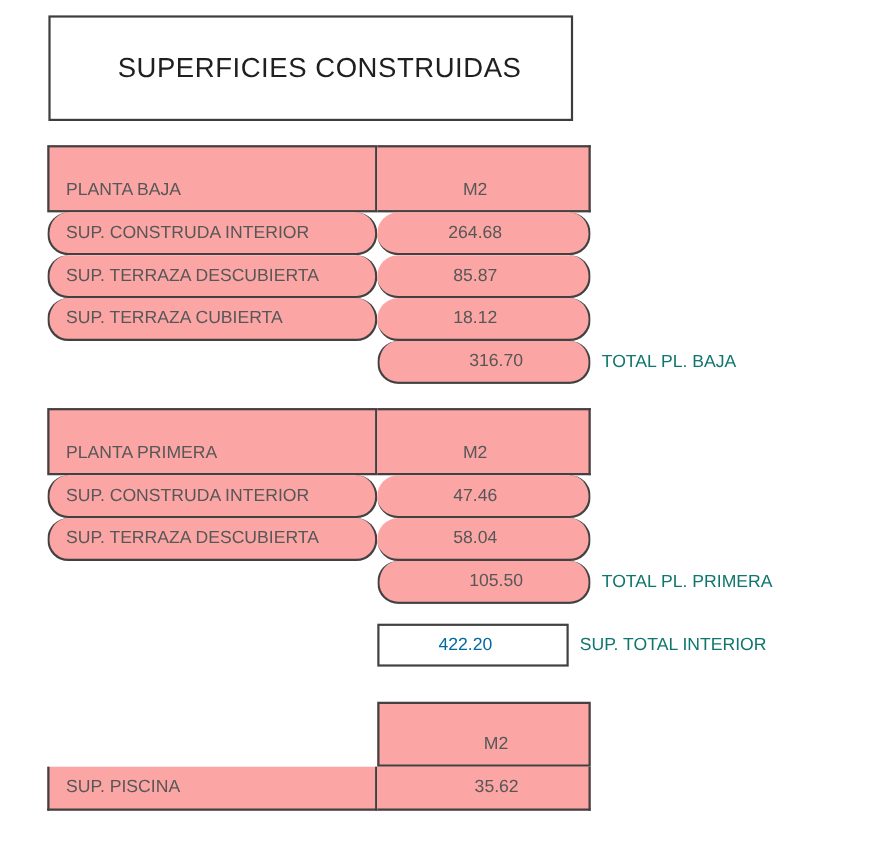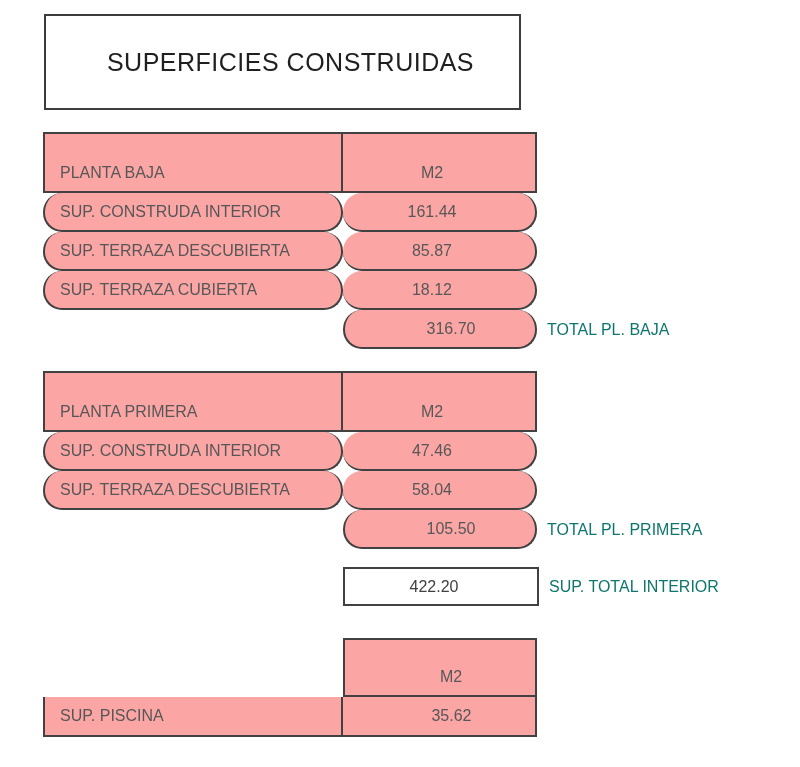--- a/index.html
+++ b/index.html
@@ -86,49 +86,49 @@
     color: #0f766e;
     white-space: nowrap;
   }
   .free-total {
     position: absolute;
     left: 343px;
     top: 567px;
     display: flex;
   }
   .free-total .box {
-    width: 196px;
+    width: 174px;
     height: 39px;
     border: 2px solid #414141;
     box-sizing: border-box;
     display: flex;
     align-items: center;
     justify-content: center;
     padding-right: 14px;
     font-size: 16px;
-    color: #404040;
+    color: #0369a1;
   }
 </style>
 </head>
 <body>
 
 <div class="page">
 
   <div class="title-box">
     <span class="title-text">SUPERFICIES CONSTRUIDAS</span>
   </div>
 
   <div class="tbl tbl-baja">
     <div class="row">
       <div class="cell c-left hdr">PLANTA BAJA</div>
       <div class="cell c-right hdr">M2</div>
     </div>
     <div class="row">
       <div class="cell c-left r">SUP. CONSTRUDA INTERIOR</div>
-      <div class="cell c-right r">161.44</div>
+      <div class="cell c-right r">264.68</div>
     </div>
     <div class="row">
       <div class="cell c-left r">SUP. TERRAZA DESCUBIERTA</div>
       <div class="cell c-right r">85.87</div>
     </div>
     <div class="row">
       <div class="cell c-left r">SUP. TERRAZA CUBIERTA</div>
       <div class="cell c-right r">18.12</div>
     </div>
     <div class="row">

